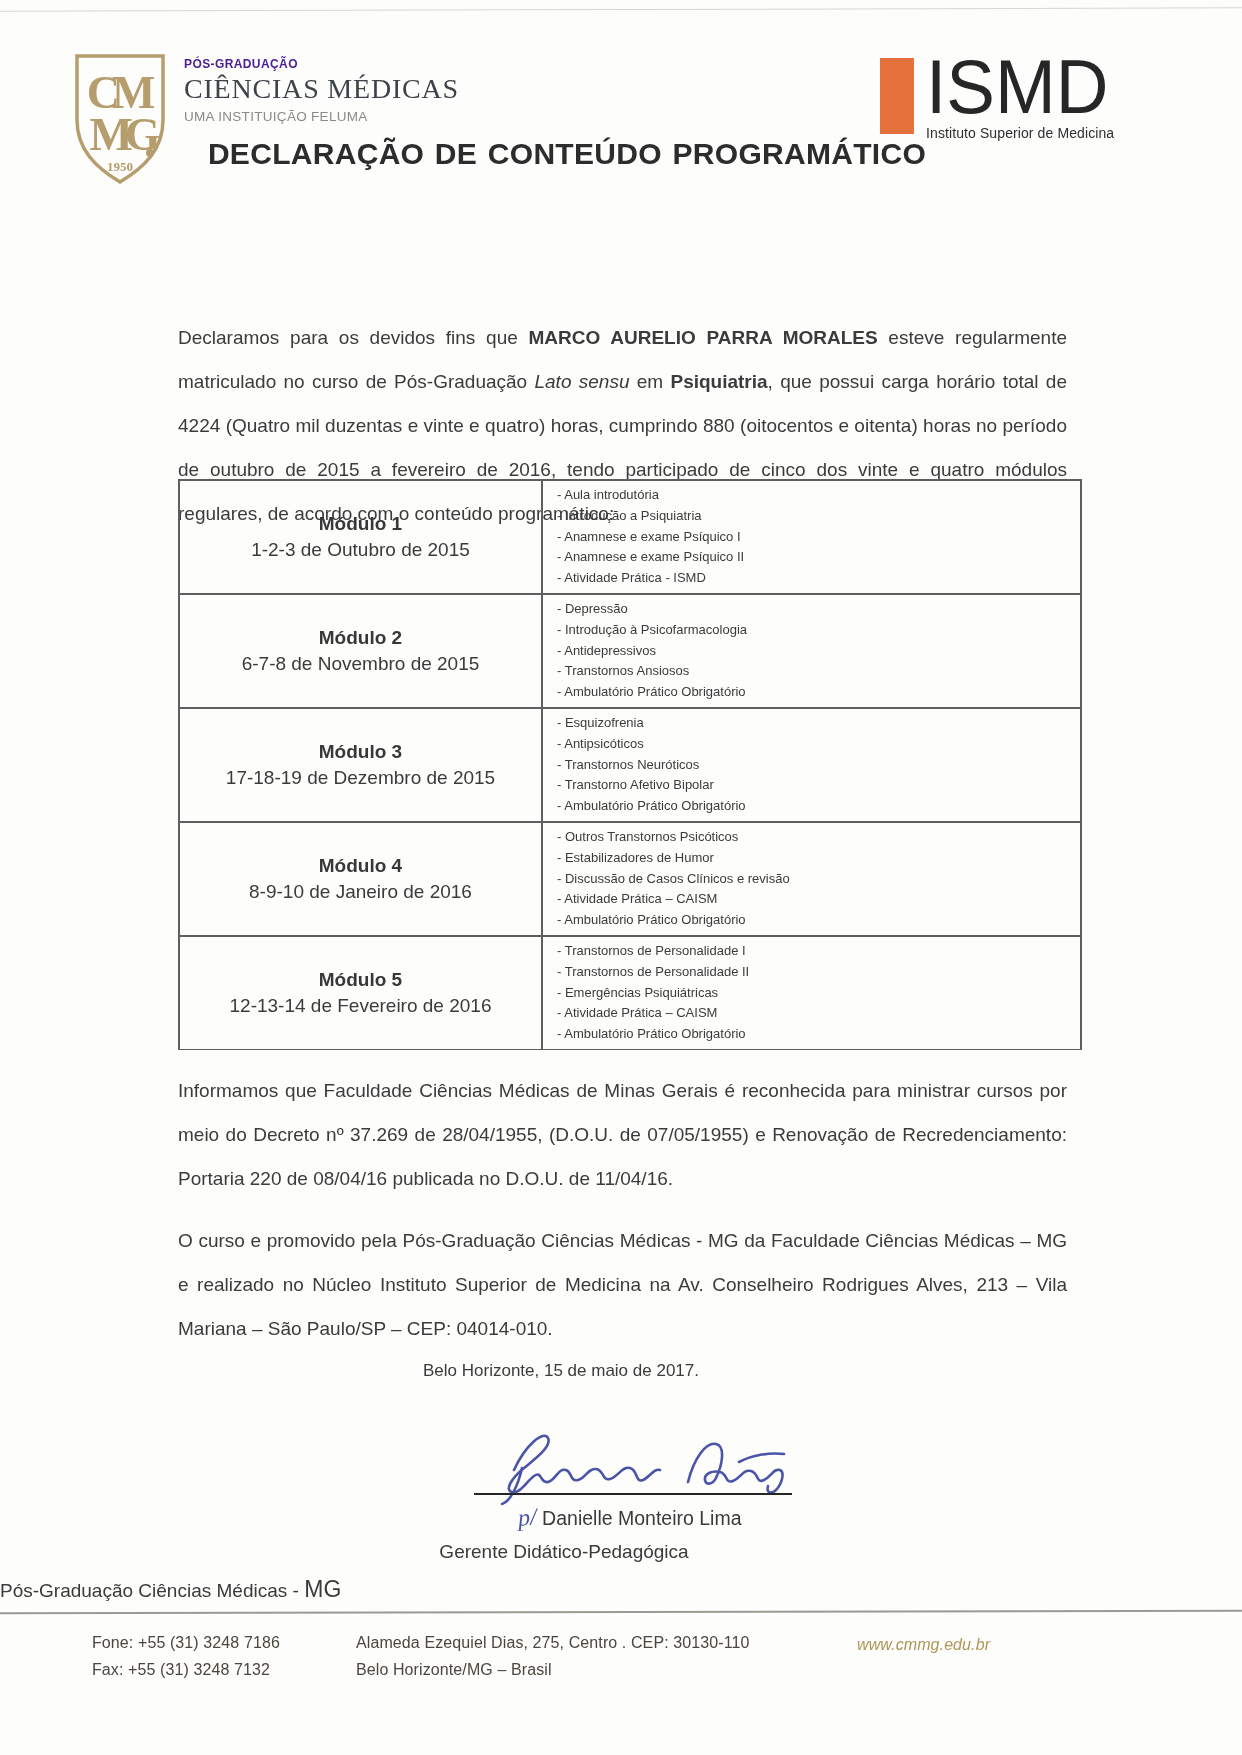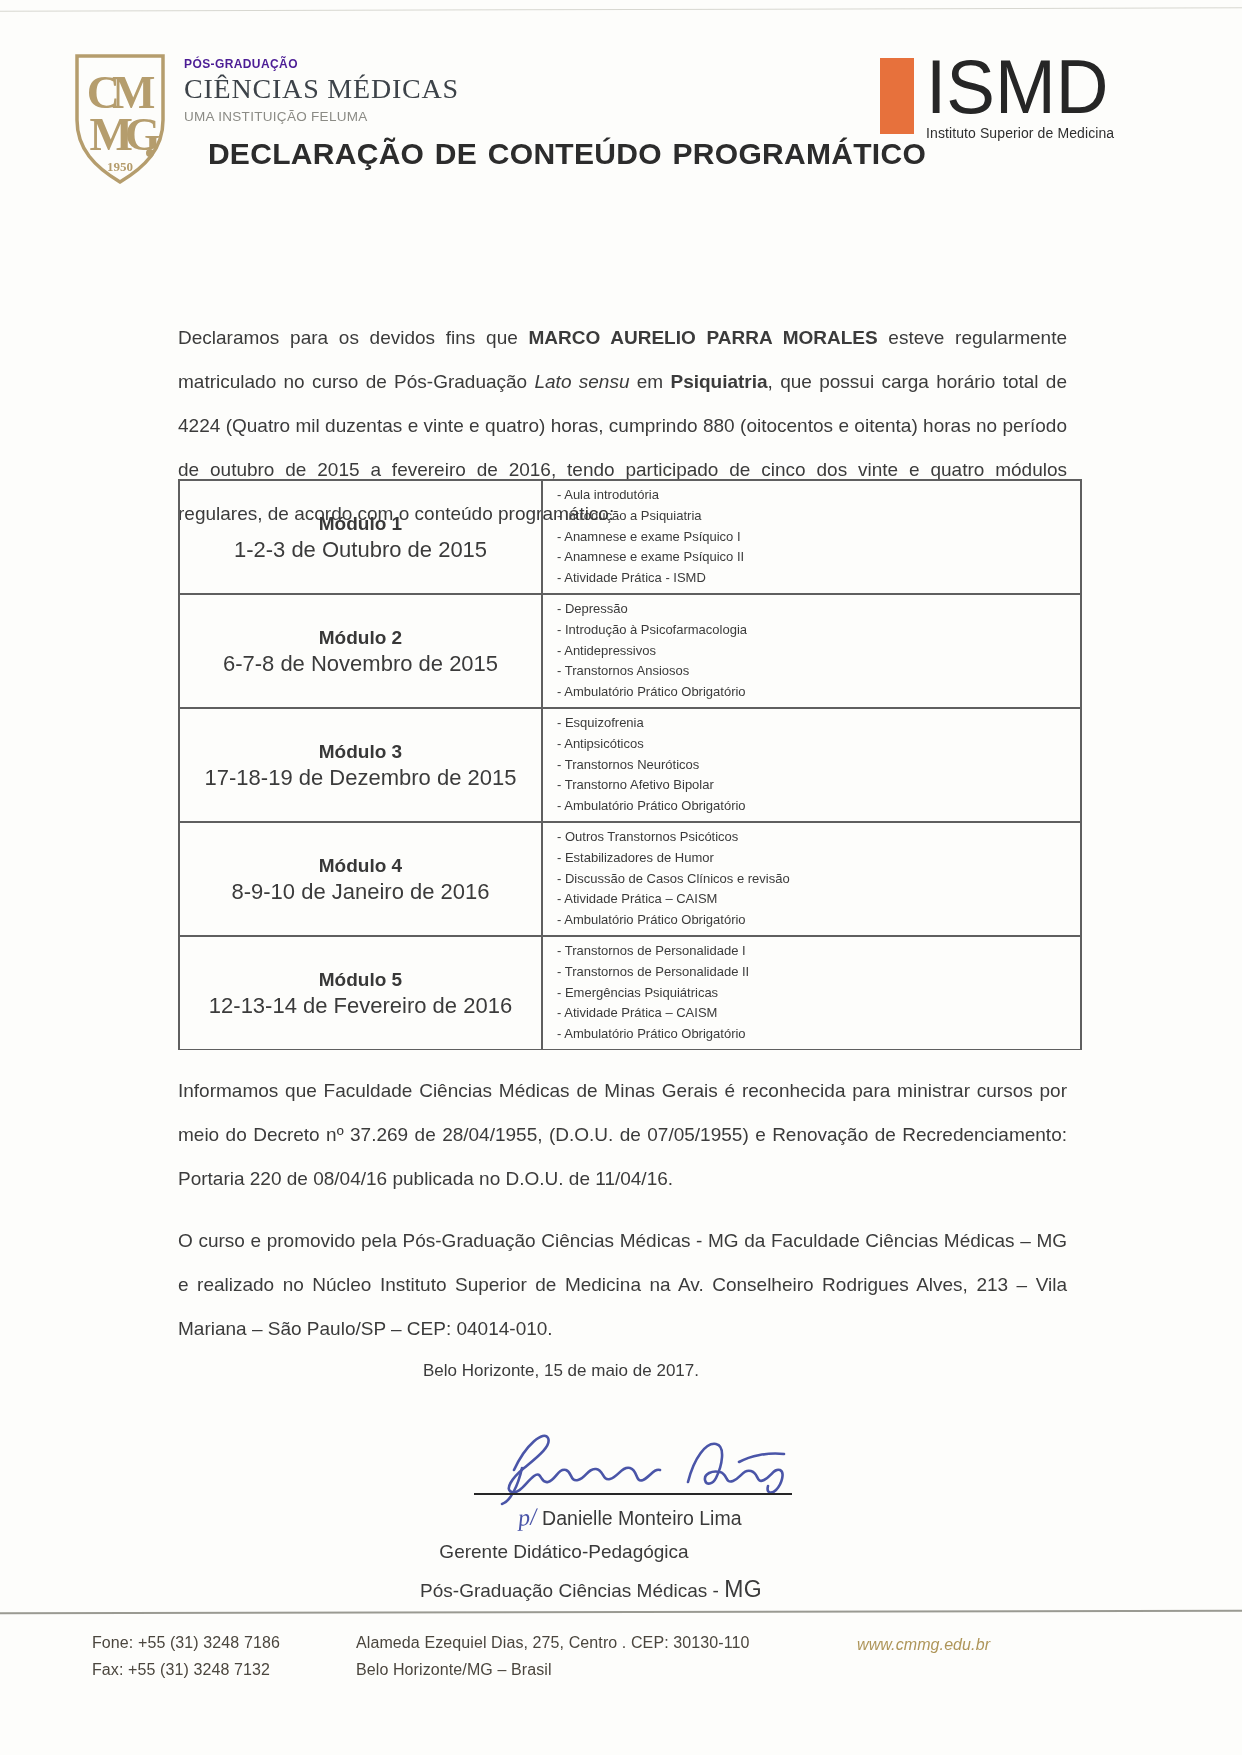--- a/index.html
+++ b/index.html
@@ -32,31 +32,31 @@
   .para2{top:1069px;}
   .para3{top:1219px;}
   .bold{font-weight:700;}
   .italic{font-style:italic;}
   
   .modules-table{position:absolute;left:178px;top:479px;width:904px;border-collapse:collapse;}
   .modules-table td{border:1.5px solid #5f5f5f;}
   .modules-table tr td{border-width:2px 2px 1.5px 2px;}
   .cell-label{width:333px;text-align:center;vertical-align:middle;padding:3px 14px;}
   .module-name{font-weight:700;font-size:19px;color:#383838;line-height:26px;}
-  .module-dates{font-size:22px;color:#3b3b3b;line-height:25px;}
+  .module-dates{font-size:19px;color:#3b3b3b;line-height:25px;}
   .cell-topics{vertical-align:middle;padding:4px 10px 4px 14px;}
   .topic{font-size:13px;line-height:20.8px;color:#3b3b3b;white-space:nowrap;}
   
   .dateline{position:absolute;top:1361px;left:0;width:1122px;text-align:center;font-size:17px;color:#3b3b3b;}
   .sig-svg{position:absolute;left:492px;top:1424px;width:300px;height:82px;}
   .sig-line{position:absolute;left:474px;top:1493px;width:318px;height:2px;background:#262626;}
   .sig-name{position:absolute;top:1504px;left:18px;width:1224px;text-align:center;font-size:19.5px;color:#3a3a3a;}
   .sig-p{font-family:"Liberation Serif", serif;font-style:italic;color:#4a55a8;font-size:24px;margin-right:5px;display:inline-block;transform:rotate(-4deg);}
   .sig-role{position:absolute;top:1541px;left:0;width:1128px;text-align:center;font-size:19px;color:#3a3a3a;}
-  .sig-org{position:absolute;top:1576px;left:0;width:1182px;text-align:center;font-size:19px;color:#3a3a3a;}
+  .sig-org{position:absolute;top:1576px;left:0;width:1182px;font-size:19px;color:#3a3a3a;}
   .sig-org .org-mg{font-size:23px;letter-spacing:.3px;}
   
   .footer-rule{position:absolute;top:1611px;left:0;width:100%;height:1.5px;background:#9a9a92;transform:rotate(-0.12deg);}
   .footer-col{position:absolute;top:1629px;font-size:16px;line-height:27px;color:#4b463e;letter-spacing:.1px;}
   .footer-phone{left:92px;}
   .footer-address{left:356px;}
   .footer-web{left:857px;top:1631px;font-style:italic;color:#ae9559;font-size:16px;}
 </style>
 </head>
 <body>

